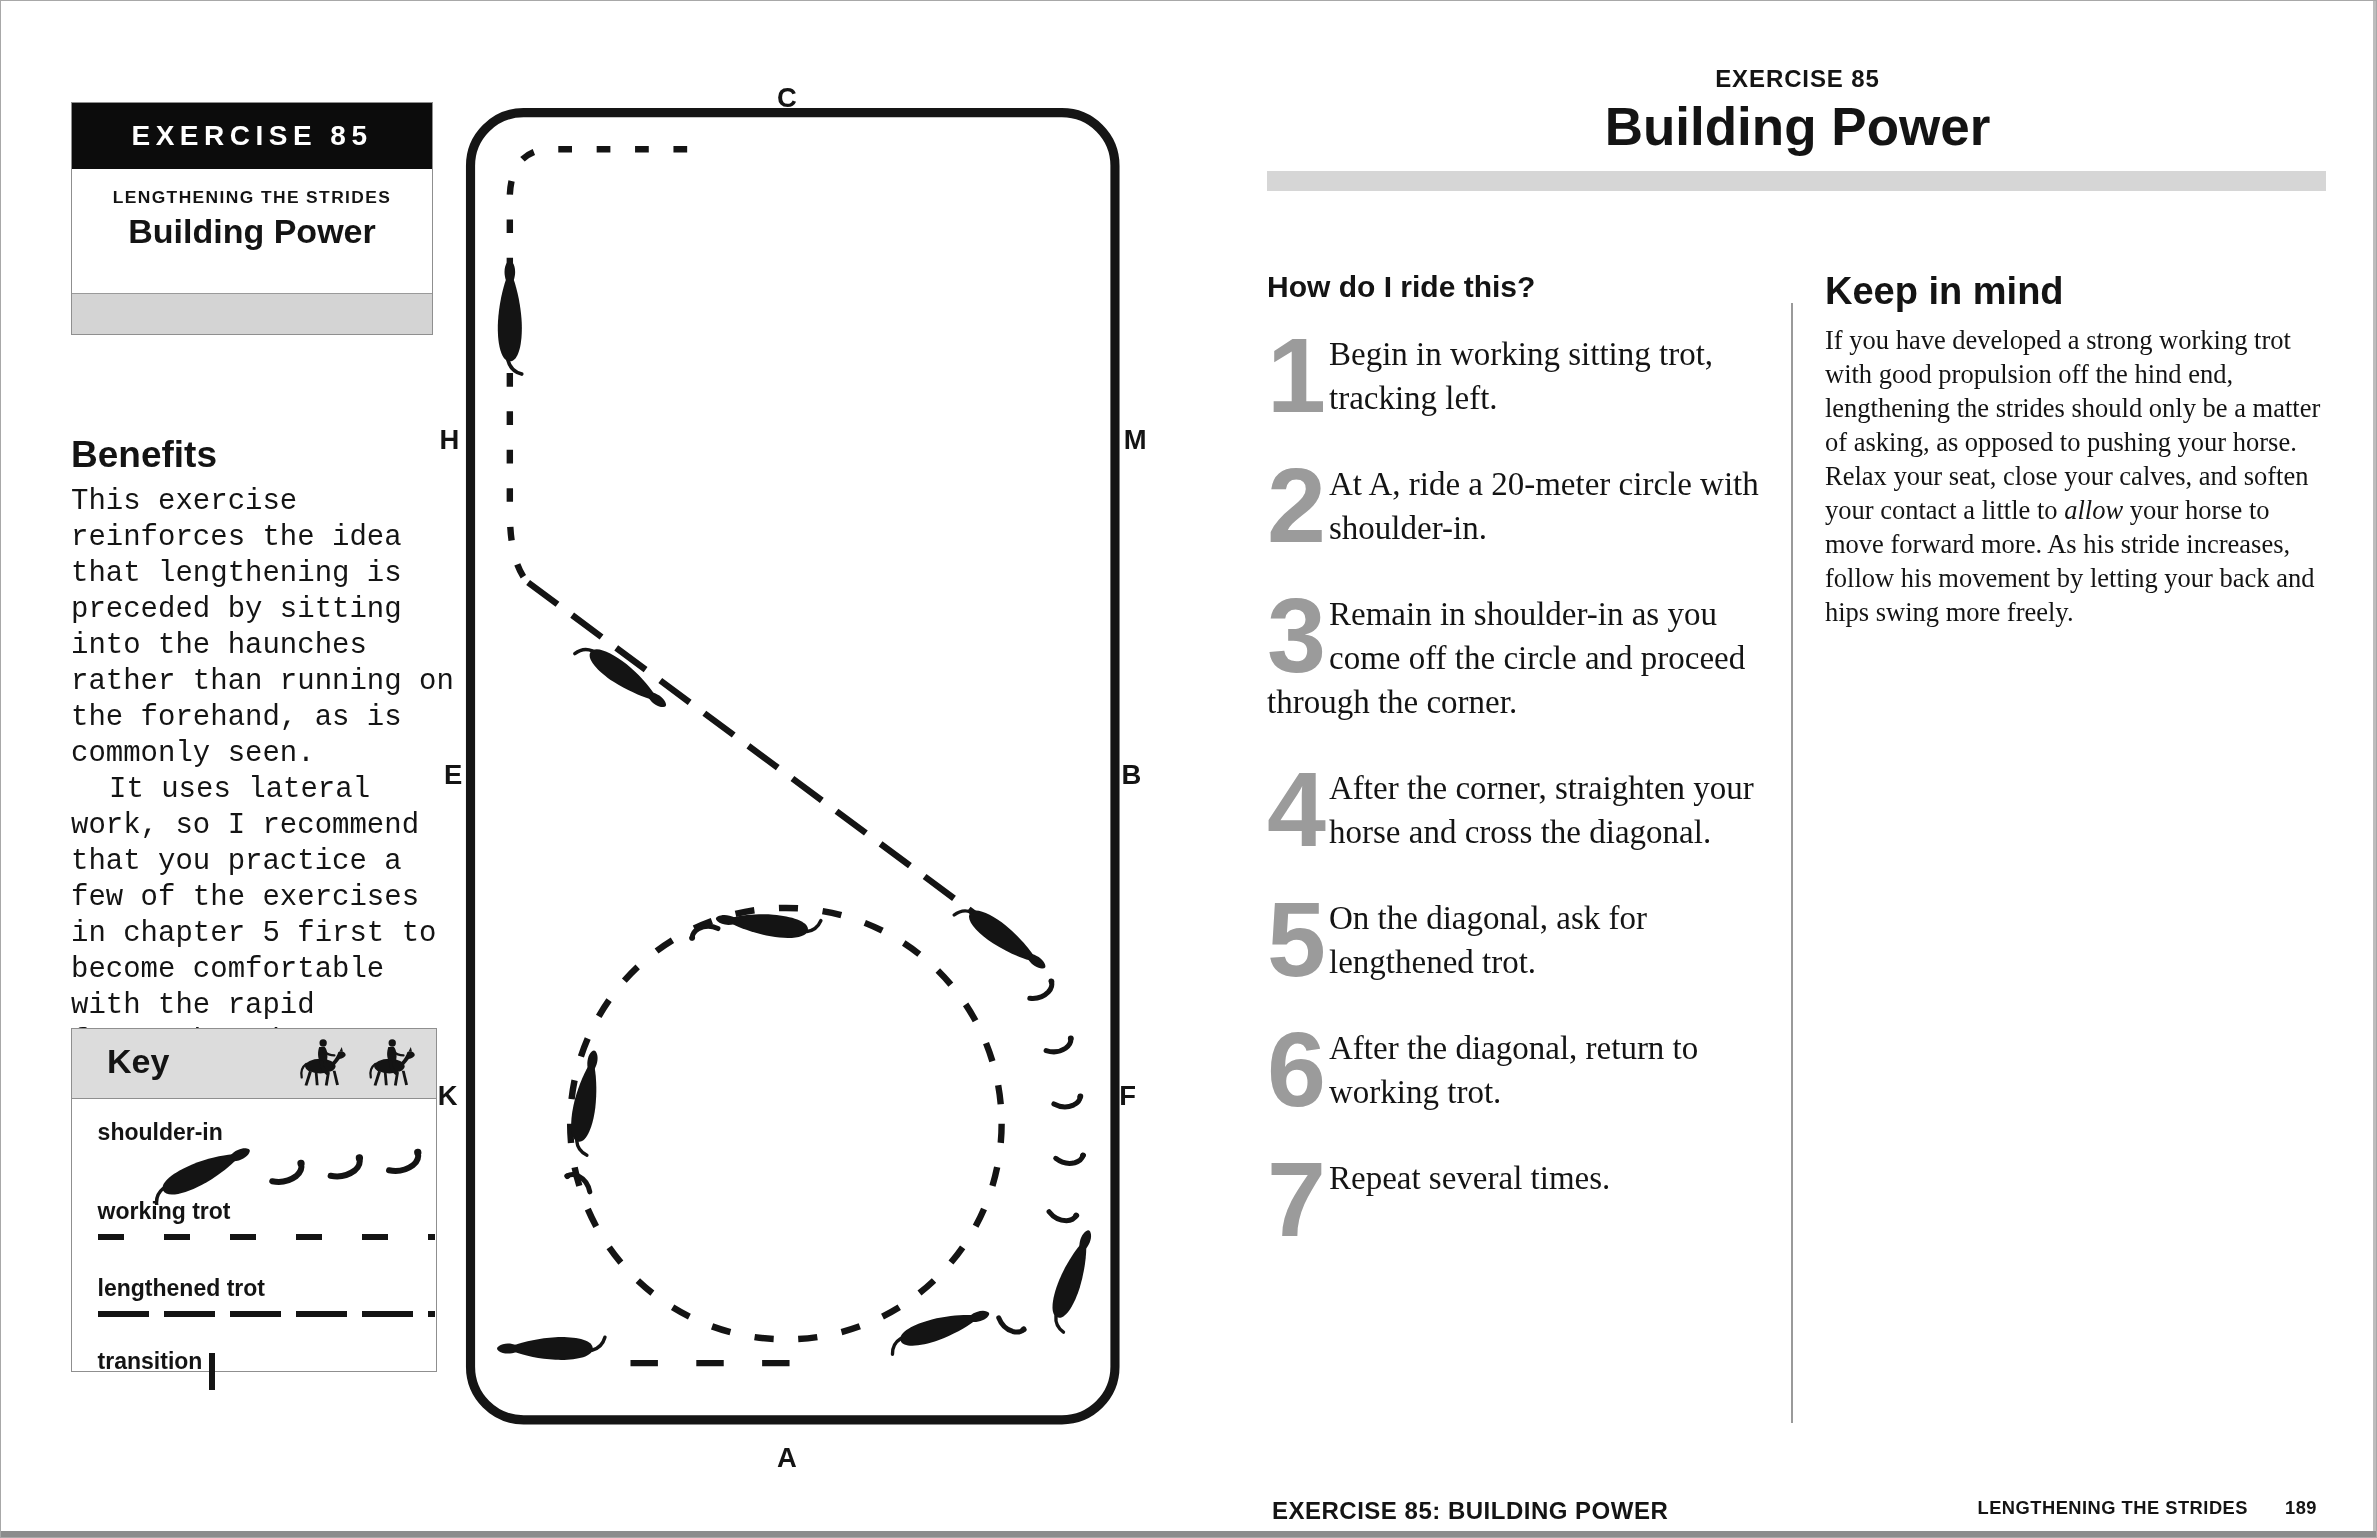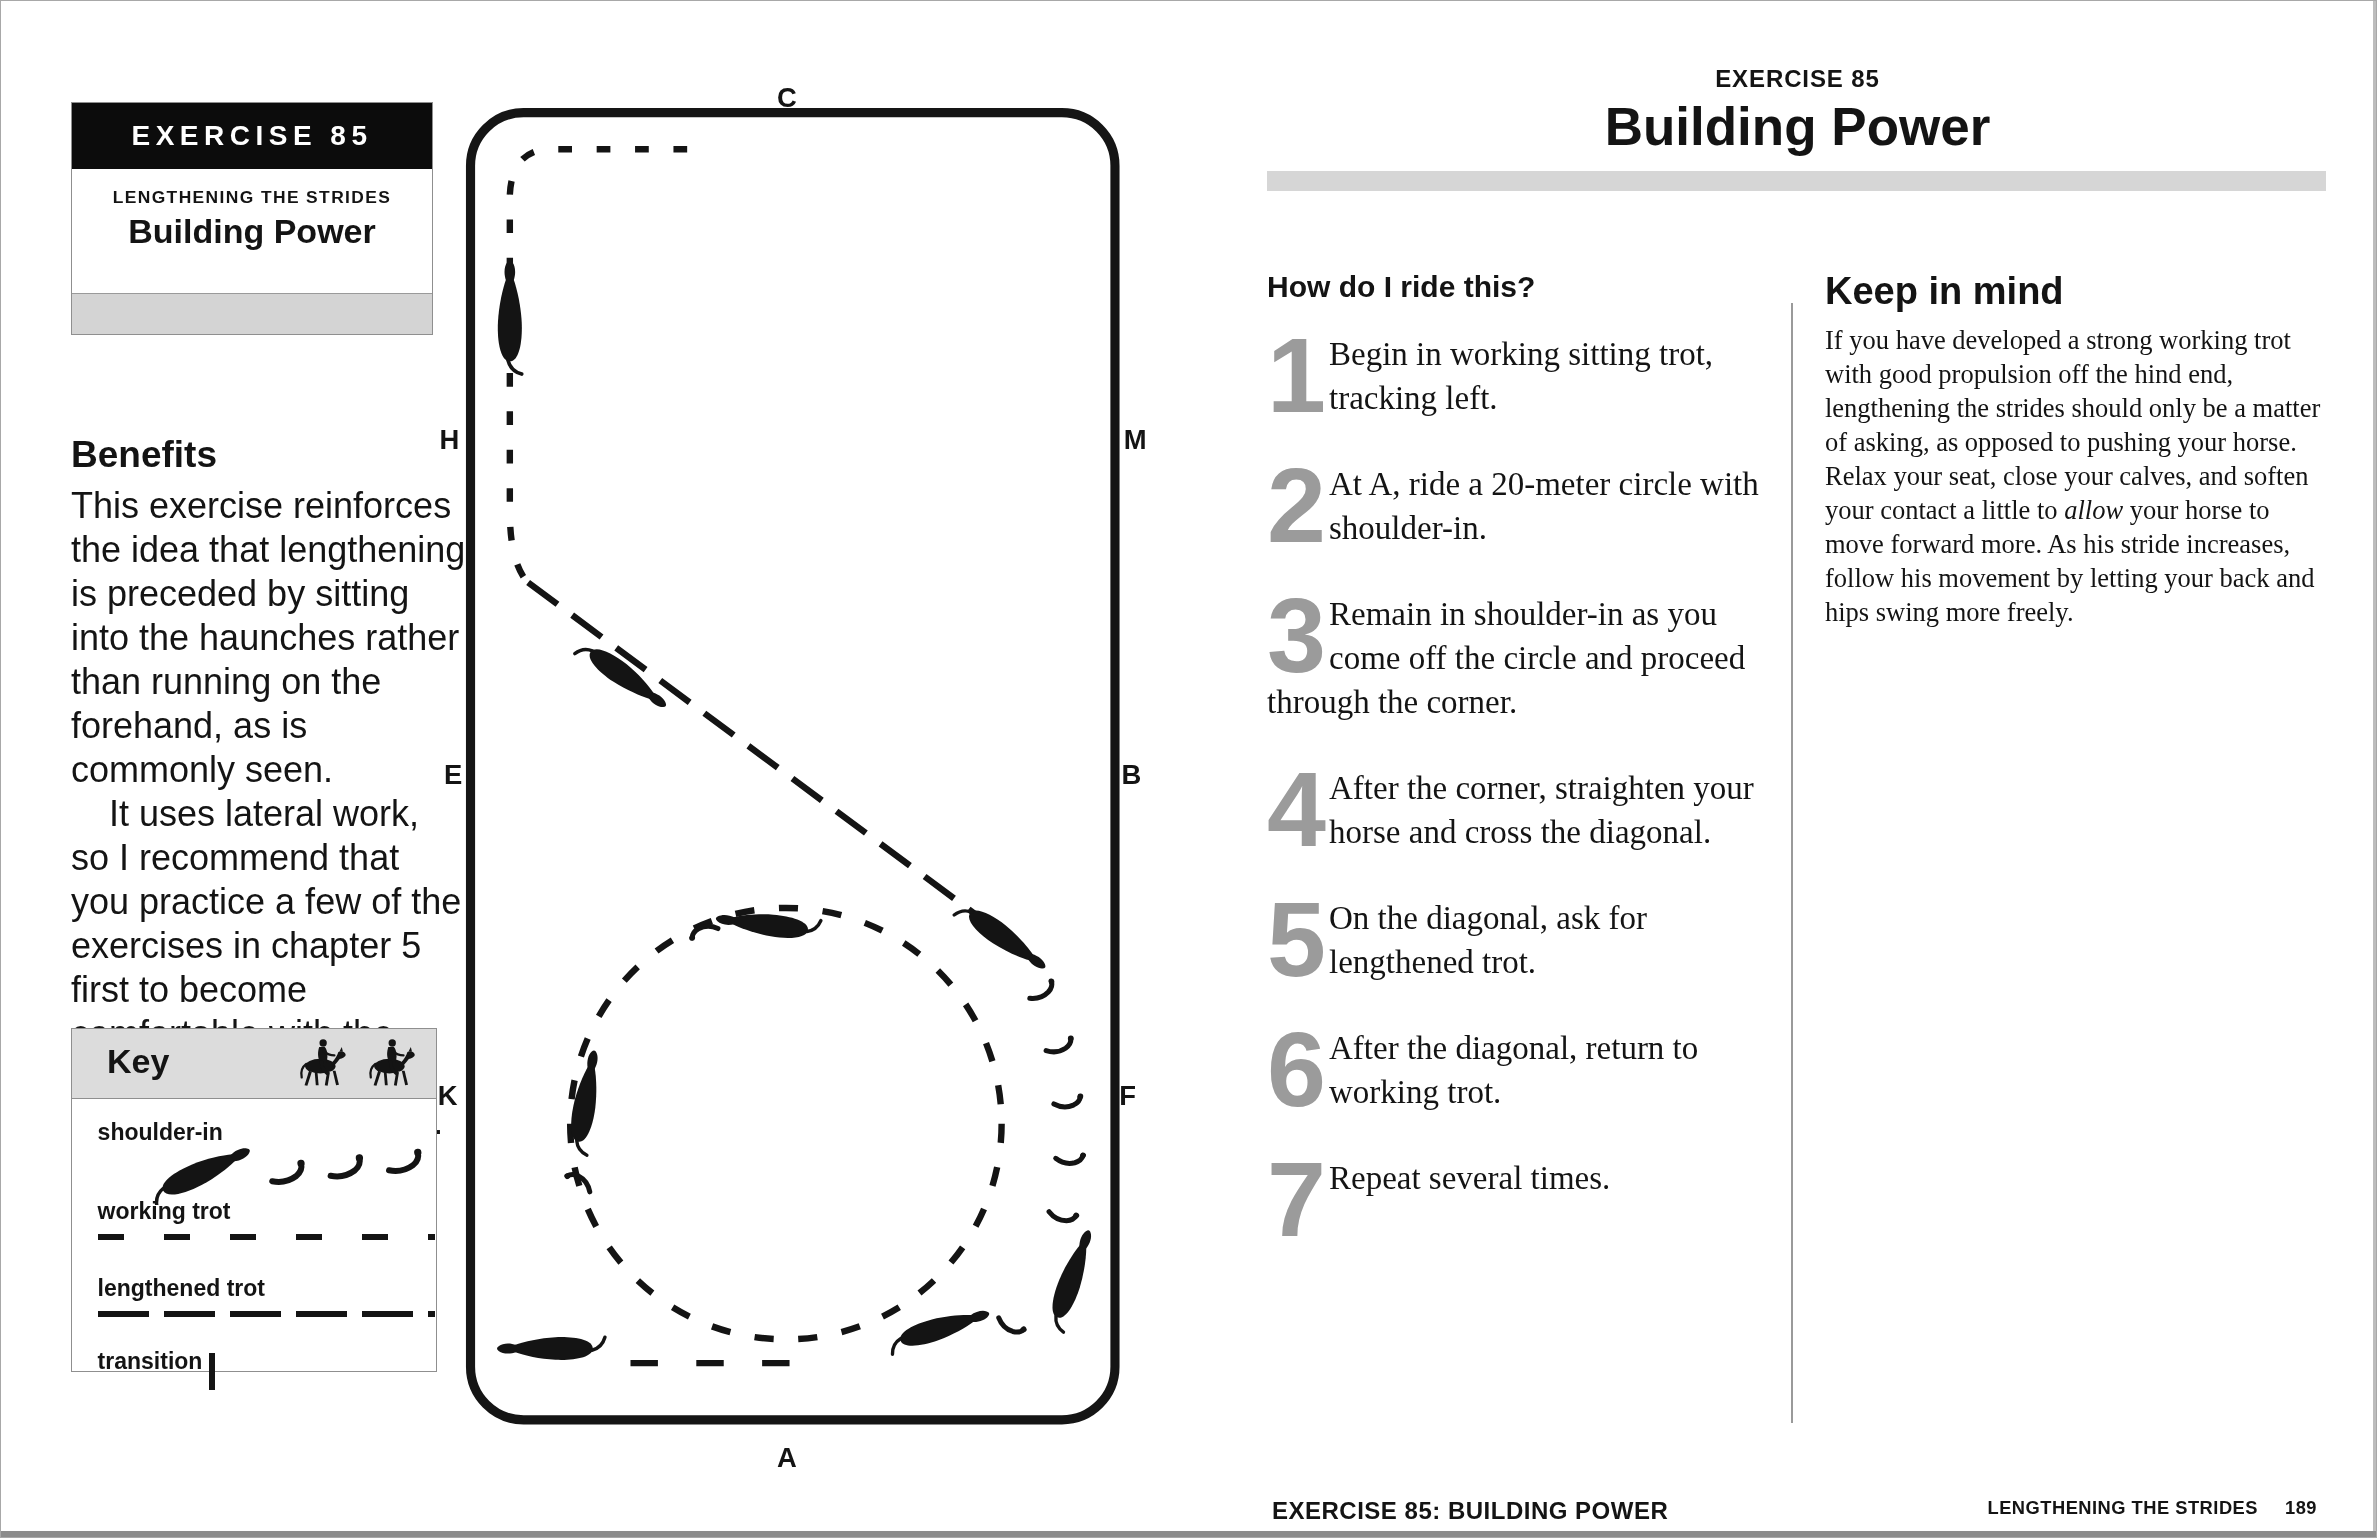--- a/index.html
+++ b/index.html
@@ -14,21 +14,21 @@
   .hdr-black{background:#0c0c0c;color:#fff;height:66px;display:flex;align-items:center;justify-content:center;
              font-weight:bold;font-size:28px;letter-spacing:5.5px;}
   .hdr-white{height:106px;text-align:center;background:#fff;}
   .hdr-series{font-size:17.4px;font-weight:bold;letter-spacing:1.4px;margin-top:18.3px;}
   .hdr-title{font-size:34px;font-weight:bold;margin-top:3.7px;}
   .hdr-gray{height:40px;background:#d4d4d4;border-top:0.9px solid #9a9a9a;}
 
   
   .benefits-h{position:absolute;left:70px;top:433px;font-size:37px;font-weight:bold;}
   .benefits-body{position:absolute;left:70px;top:483px;width:395px;
-                 font-family:Liberation Sans, sans-serif;font-size:36px;line-height:44px;}
+                 font-family:Liberation Mono, monospace;font-size:29px;line-height:36px;}
   .benefits-body p{margin:0;}
   .benefits-body p + p{text-indent:38px;}
 
   
   .key-box{position:absolute;left:70px;top:1027px;width:366px;}
   .key-head{height:71px;background:#dcdcdc;border:0.9px solid #8f8f8f;position:relative;box-sizing:border-box;}
   .key-title{position:absolute;left:35px;top:12.8px;font-size:34px;font-weight:bold;}
   .key-head svg{position:absolute;right:9.1px;top:5.5px;}
   .key-body{position:relative;height:273px;background:#fff;border:0.9px solid #8f8f8f;border-top:none;box-sizing:border-box;}
   .key-label{position:absolute;left:25.6px;font-size:23px;font-weight:bold;}
@@ -57,21 +57,21 @@
   .step .num{float:left;width:62px;height:87px;font-family:"Liberation Sans",sans-serif;
              font-weight:bold;font-size:106px;line-height:87px;color:#9b9b9b;letter-spacing:-3.7px;}
 
   .keep-h{position:absolute;left:1824px;top:269px;font-size:38px;font-weight:bold;}
   .keep-body{position:absolute;left:1824px;top:322px;width:508px;
              font-family:"Liberation Serif",serif;font-size:26.5px;line-height:34px;}
   .keep-body .it{font-style:italic;}
 
   .foot-left{position:absolute;left:1271px;top:1496px;font-size:24px;font-weight:bold;letter-spacing:0.5px;}
   .foot-right{position:absolute;right:59px;top:1496px;font-size:18.3px;font-weight:bold;letter-spacing:0.5px;}
-  .foot-right .pnum{margin-left:27px;}
+  .foot-right .pnum{margin-left:37px;}
 </style>
 </head>
 <body>
 
 <div class="page">
 
   <div class="hdr-box">
     <div class="hdr-black">EXERCISE 85</div>
     <div class="hdr-white">
       <div class="hdr-series">LENGTHENING THE STRIDES</div>

